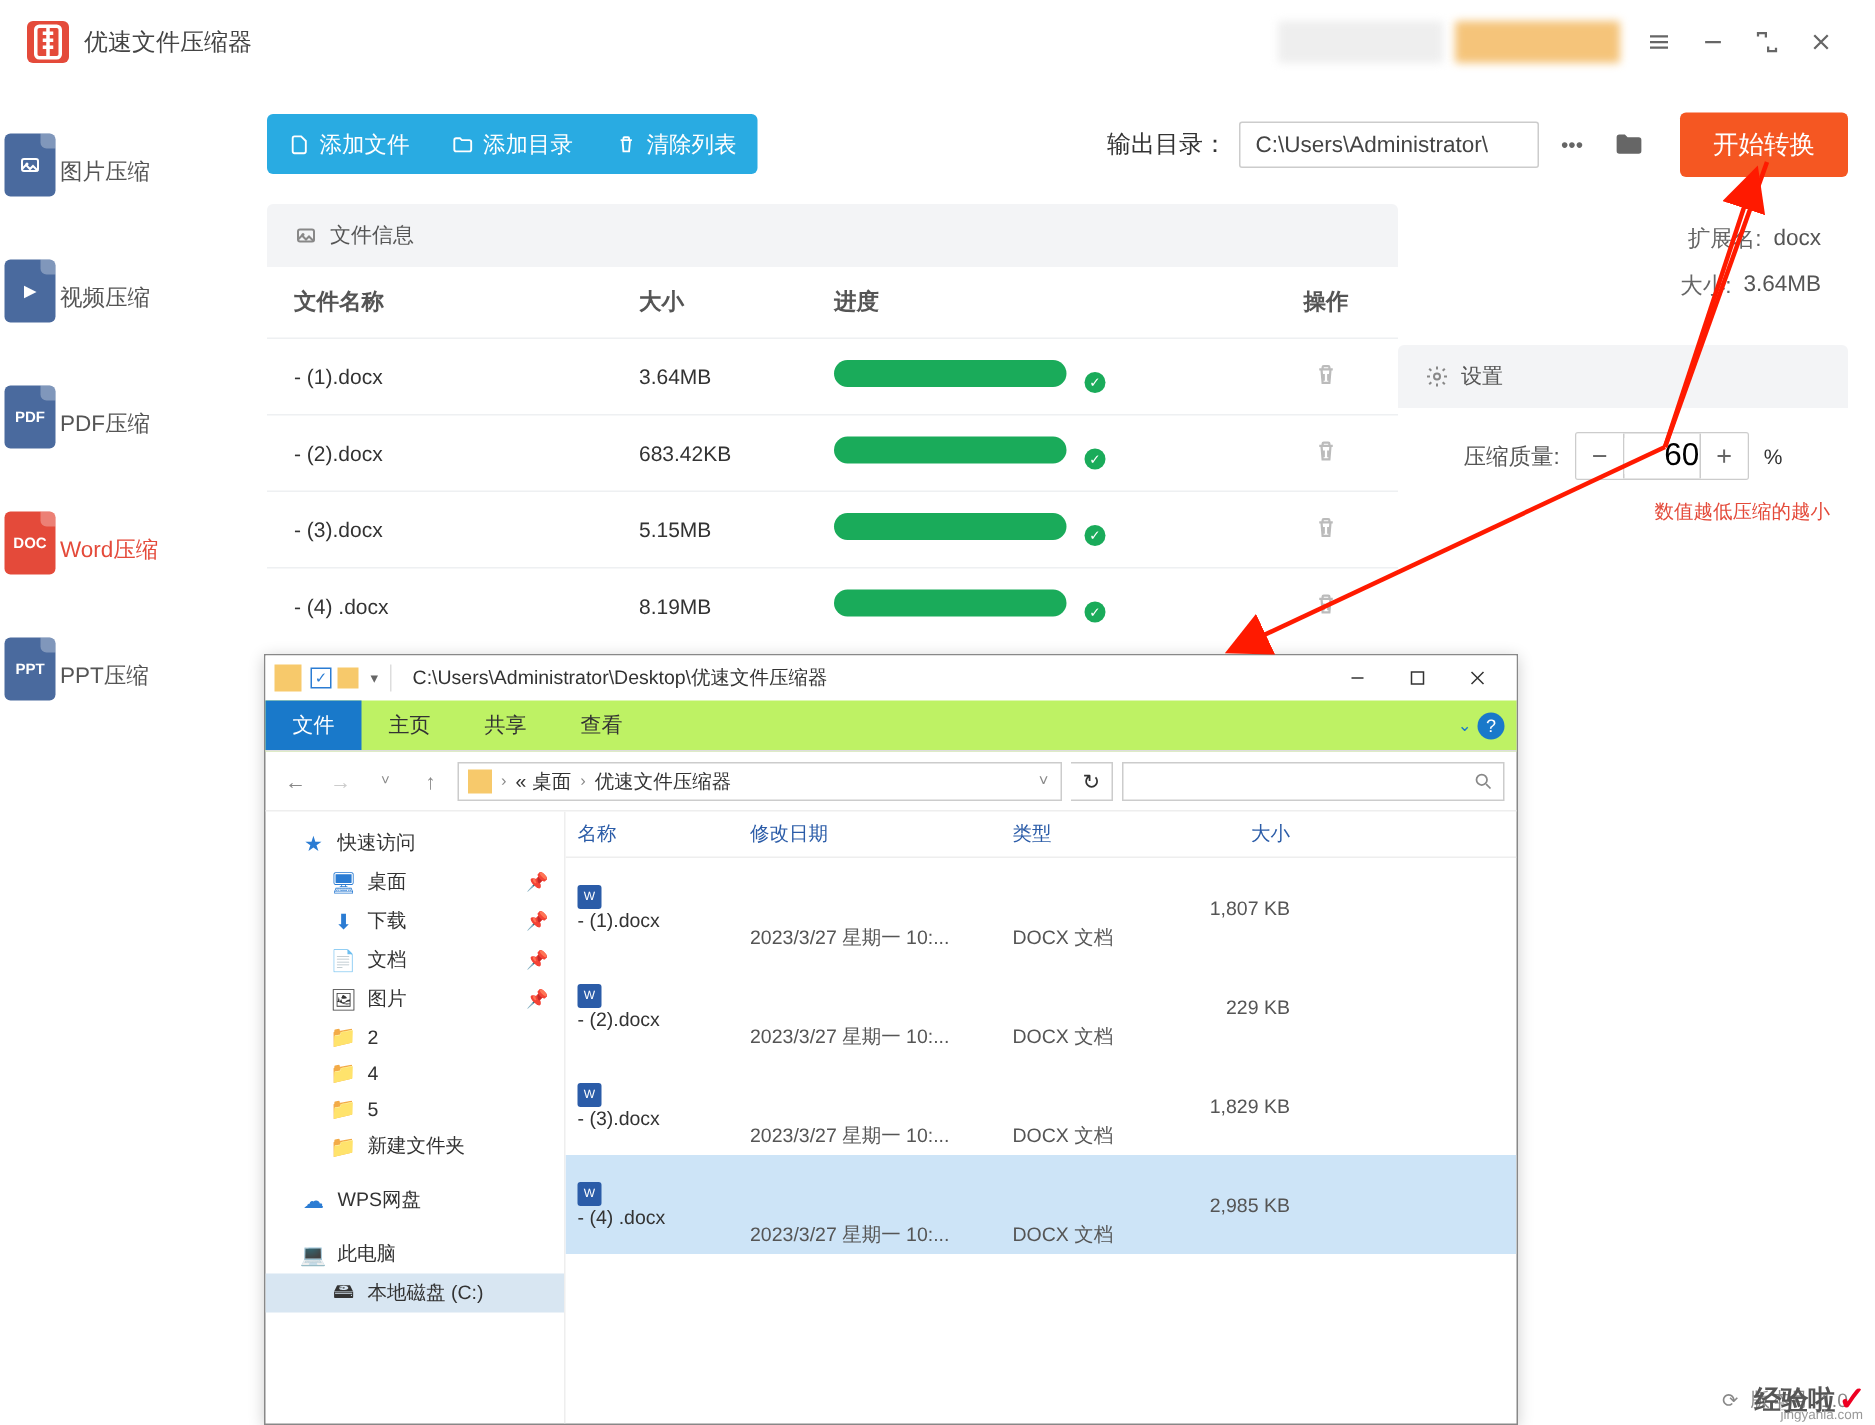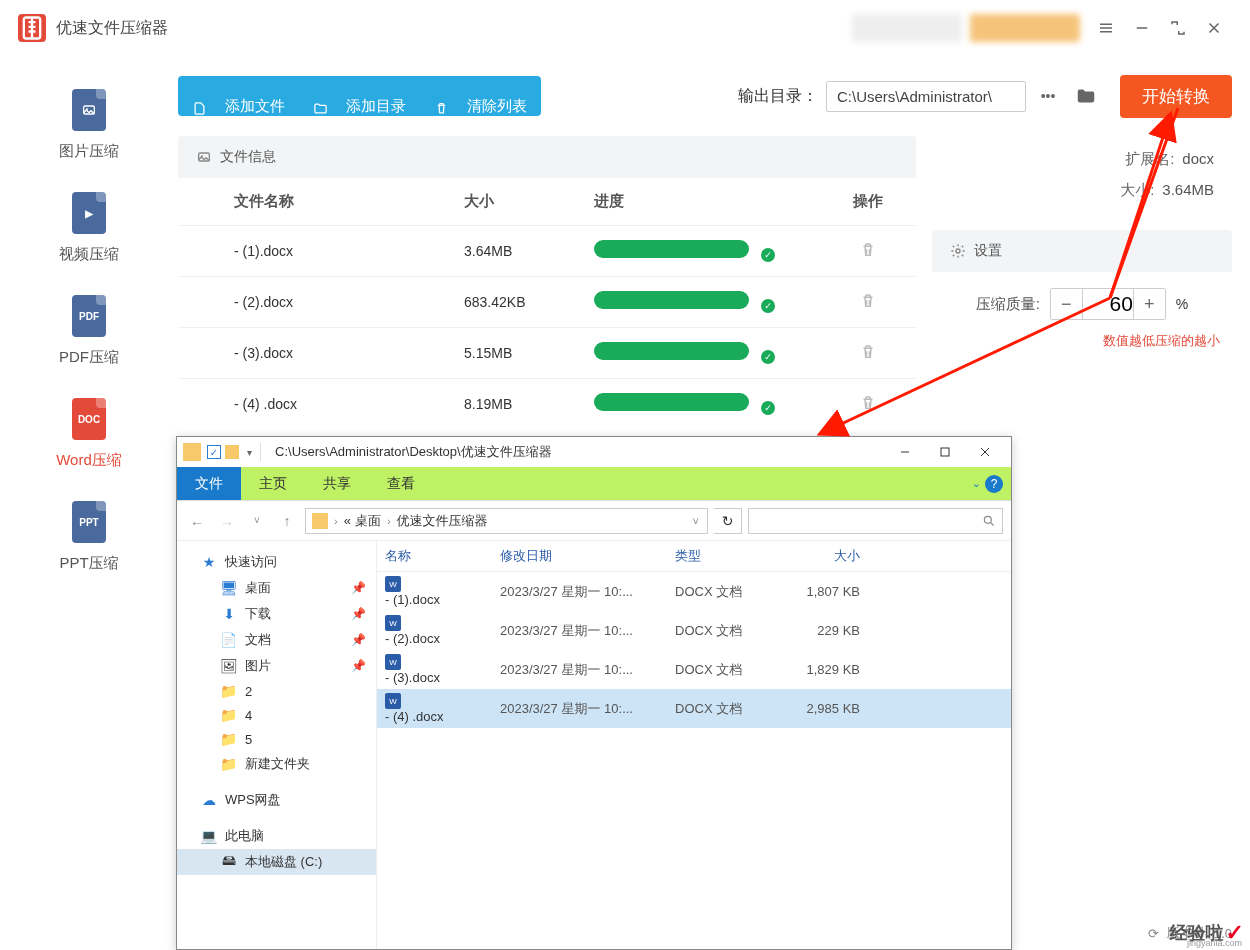--- a/index.html
+++ b/index.html
@@ -9,59 +9,59 @@
 .app-icon { width: 28px; height: 28px; background: #e44a3a; border-radius: 4px; display: flex; align-items: center; justify-content: center; color: #fff; font-size: 14px; font-weight: bold; }
 .app-title { margin-left: 10px; font-size: 16px; color: #444; }
 .title-spacer { flex: 1; }
 .title-blur { width: 110px; height: 28px; background: #eee; margin-right: 8px; border-radius: 2px; filter: blur(3px); }
 .title-blur.orange { background: #f5c47a; }
 .title-btn { width: 36px; height: 36px; display: flex; align-items: center; justify-content: center; color: #555; cursor: pointer; }
 .title-btn svg { width: 18px; height: 18px; }
 
 .main { display: flex; height: calc(100% - 56px); }
 .sidebar { width: 178px; padding-top: 12px; }
-.side-item { display: flex; flex-direction: column; align-items: center; padding: 18px 0 10px; cursor: pointer; color: #555; }
+.side-item { display: flex; flex-direction: row; align-items: center; padding: 18px 0 10px; cursor: pointer; color: #555; }
 .side-item.active { color: #e44a3a; }
 .side-icon { width: 40px; height: 48px; display: flex; align-items: center; justify-content: center; margin-bottom: 8px; }
 .side-icon .filebox { width: 34px; height: 42px; background: #4a6a9e; border-radius: 4px 4px 4px 4px; position: relative; display: flex; align-items: center; justify-content: center; color: #fff; font-size: 10px; font-weight: bold; }
 .side-icon .filebox.orange { background: #e44a3a; }
 .side-icon .filebox::after { content: ""; position: absolute; top: 0; right: 0; width: 10px; height: 10px; background: rgba(255,255,255,0.3); border-radius: 0 4px 0 4px; }
 .side-label { font-size: 15px; }
 
 .content { flex: 1; padding: 10px 18px 0 0; display: flex; flex-direction: column; }
 .toolbar { display: flex; align-items: center; height: 60px; gap: 0; }
 .btn-group { background: #29abe2; border-radius: 4px; display: flex; align-items: center; height: 40px; }
-.tb-btn { color: #fff; padding: 0 14px; display: flex; align-items: flex-end; gap: 18px; font-size: 15px; cursor: pointer; height: 100%; }
+.tb-btn { color: #fff; padding: 0 14px; display: flex; align-items: center; gap: 6px; font-size: 15px; cursor: pointer; height: 100%; }
 .tb-btn svg { width: 15px; height: 15px; }
 .toolbar .spacer { flex: 1; }
 .out-label { font-size: 16px; color: #333; margin-right: 8px; }
 .out-path { border: 1px solid #ccc; padding: 6px 10px; border-radius: 2px; font-size: 15px; color: #444; width: 200px; white-space: nowrap; overflow: hidden; }
 .dots-btn, .folder-btn { width: 32px; height: 32px; display: flex; align-items: center; justify-content: center; margin-left: 6px; cursor: pointer; color: #666; }
 .start-btn { background: #f55722; color: #fff; border-radius: 4px; padding: 10px 22px; font-size: 17px; margin-left: 18px; cursor: pointer; }
 
-.panels { display: flex; gap: 16px; margin-top: 10px; }
+.panels { display: flex; gap: 0; margin-top: 10px; }
 .left-panel { flex: 1; }
 .right-panel { width: 300px; }
 .panel-head { background: #f3f4f6; padding: 12px 18px; display: flex; align-items: center; gap: 8px; color: #555; border-radius: 4px 4px 0 0; }
 .panel-head svg { width: 16px; height: 16px; }
 .info-body { padding: 14px 18px 18px; color: #555; }
 .info-row { display: flex; justify-content: flex-end; gap: 8px; margin-bottom: 12px; font-size: 15px; }
 .info-row .k { color: #666; }
 .settings-body { padding: 16px 12px; }
 .setting-row { display: flex; align-items: center; gap: 10px; justify-content: center; }
 .setting-row .lbl { font-size: 15px; color: #555; }
 .stepper { display: flex; align-items: center; border: 1px solid #ccc; border-radius: 2px; height: 32px; }
 .stepper button { width: 32px; border: none; background: #fff; height: 100%; cursor: pointer; font-size: 18px; color: #666; }
 .stepper button:first-child { border-right: 1px solid #ccc; }
 .stepper button:last-child { border-left: 1px solid #ccc; }
 .stepper input { width: 50px; border: none; text-align: right; font-size: 21px; outline: none; }
 .hint { color: #e44a3a; font-size: 13px; text-align: right; margin-top: 12px; }
 
 .thead { display: flex; padding: 14px 18px; color: #555; font-size: 15px; font-weight: 600; background: #fff; }
-.col-name { flex: 0 0 230px; margin-left: 38px; }
+.col-name { flex: 0 0 230px; }
 .col-size { flex: 0 0 130px; }
 .col-prog { flex: 1; }
 .col-op { flex: 0 0 60px; text-align: center; }
 .trow { display: flex; align-items: center; padding: 14px 18px; border-top: 1px solid #eef0f2; }
 .prog-bar { width: 155px; height: 18px; background: #1aab5a; border-radius: 10px; display: inline-block; }
 .check-dot { width: 14px; height: 14px; border-radius: 50%; background: #1aab5a; color: #fff; display: inline-flex; align-items: center; justify-content: center; font-size: 9px; margin-left: 12px; }
 .trash { color: #bbb; cursor: pointer; }
 .trash svg { width: 18px; height: 18px; }
 
 .explorer { position: absolute; left: 176px; top: 436px; width: 836px; height: 514px; background: #fff; border: 1px solid #888; box-shadow: 0 2px 10px rgba(0,0,0,0.2); display: flex; flex-direction: column; }
@@ -96,21 +96,21 @@
 .ex-list { flex: 1; overflow: auto; }
 .ex-list-head { display: flex; padding: 6px 8px; font-size: 13px; color: #2b5ca8; border-bottom: 1px solid #eee; }
 .ex-list-head div { cursor: pointer; font-family: Liberation Serif, serif; }
 .ec-name { flex: 0 0 115px; }
 .ec-date { flex: 0 0 175px; }
 .ec-type { flex: 0 0 100px; }
 .ec-size { flex: 0 0 85px; text-align: right; }
 .ex-row { display: flex; align-items: center; padding: 4px 8px; font-size: 13px; }
 .ex-row.sel { background: #cde4f7; }
 .ex-row .doc-ico { width: 16px; height: 16px; background: #2b5ca8; border-radius: 2px; margin-right: 6px; display: flex; align-items: center; justify-content: center; color: #fff; font-size: 8px; }
-.ex-row .ec-date, .ex-row .ec-type { color: #555; }
+.ex-row .ec-date, .ex-row .ec-type { color: #555; margin-top: 40px; }
 .ex-row .ec-size { color: #555; }
 
 .arrow-svg { position: absolute; left: 810px; top: 88px; pointer-events: none; z-index: 50; }
 
 .footer { position: absolute; bottom: 8px; right: 18px; display: flex; align-items: center; gap: 8px; color: #888; font-size: 13px; }
 .watermark { position: absolute; right: 6px; bottom: 4px; color: #555; font-size: 18px; font-weight: bold; display: flex; align-items: center; }
 .watermark .ck { color: #e02; font-size: 22px; margin-left: 2px; }
 .watermark .sub { position: absolute; right: 2px; bottom: -2px; font-size: 9px; color: #999; font-weight: normal; text-align: right; }
 </style>
 </head>

